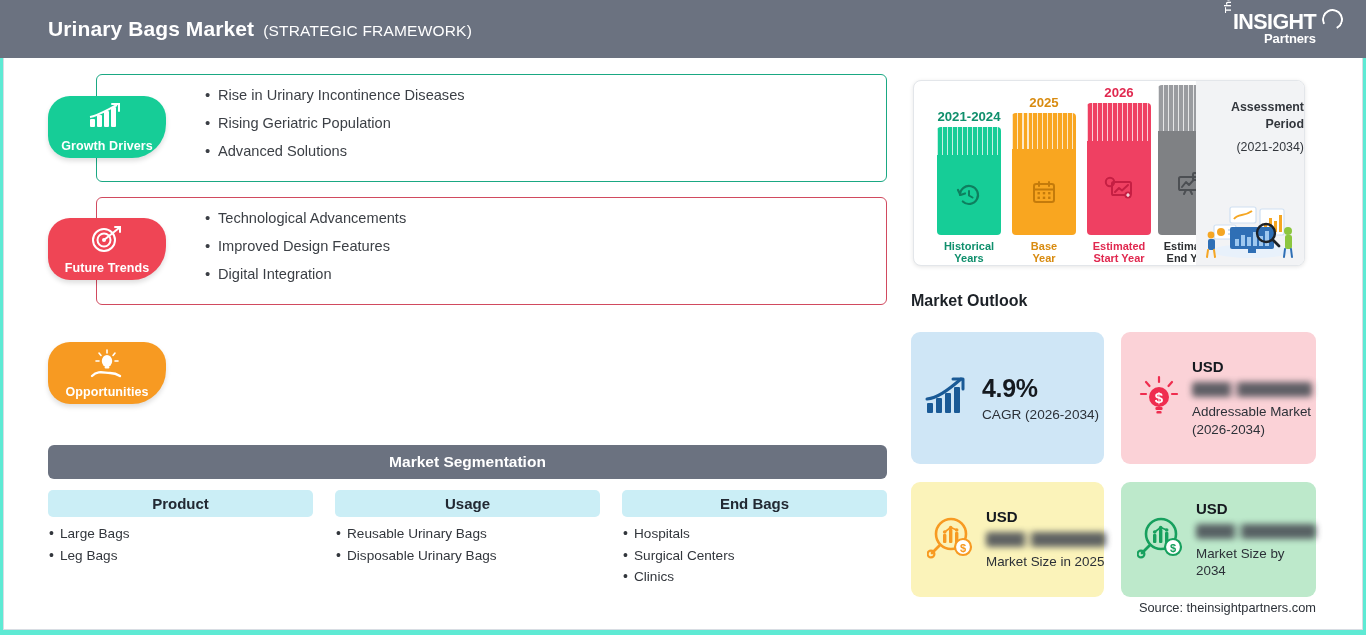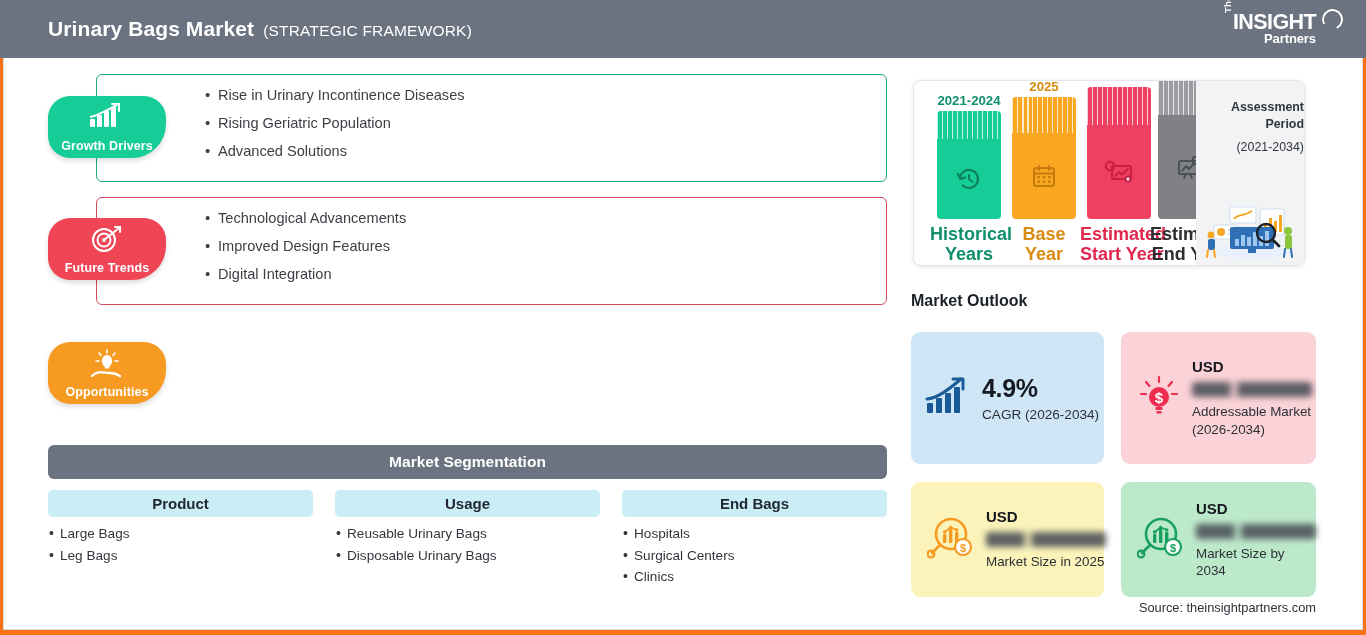--- a/index.html
+++ b/index.html
@@ -6,21 +6,21 @@
   * { box-sizing: border-box; margin: 0; padding: 0; }
   html, body {
     width: 1366px; height: 635px;
     font-family: "Liberation Sans", sans-serif;
     background: #ffffff;
     overflow: hidden;
   }
   #page {
     position: relative;
     width: 1366px; height: 635px;
-    background: #f97316;
+    background: #5eead4;
   }
 
   
   .header {
     position: absolute; left: 0; top: 0;
     width: 1366px; height: 58px;
     background: #6b7280;
     display: flex; align-items: center;
   }
   .header-title-wrap {
@@ -175,21 +175,21 @@
   .bar-strip { width: 100%; position: relative; }
   .bar-strip::after {
     content: ""; position: absolute; inset: 0;
     background-image: repeating-linear-gradient(
       to right, rgba(255,255,255,.75) 0 1.5px, rgba(255,255,255,0) 1.5px 5px);
   }
   .bar-body {
     width: 100%; display: flex; align-items: center; justify-content: center;
   }
   .bar-cap {
-    font-size: 18px; font-weight: bold; line-height: 1.15;
+    font-size: 11px; font-weight: bold; line-height: 1.15;
     margin-top: 5px; white-space: nowrap;
   }
 
   
   .outlook-title {
     position: absolute; left: 911px; top: 292px;
     font-size: 16px; font-weight: bold; color: #1c2127;
   }
   .ocard {
     position: absolute; border-radius: 9px;

